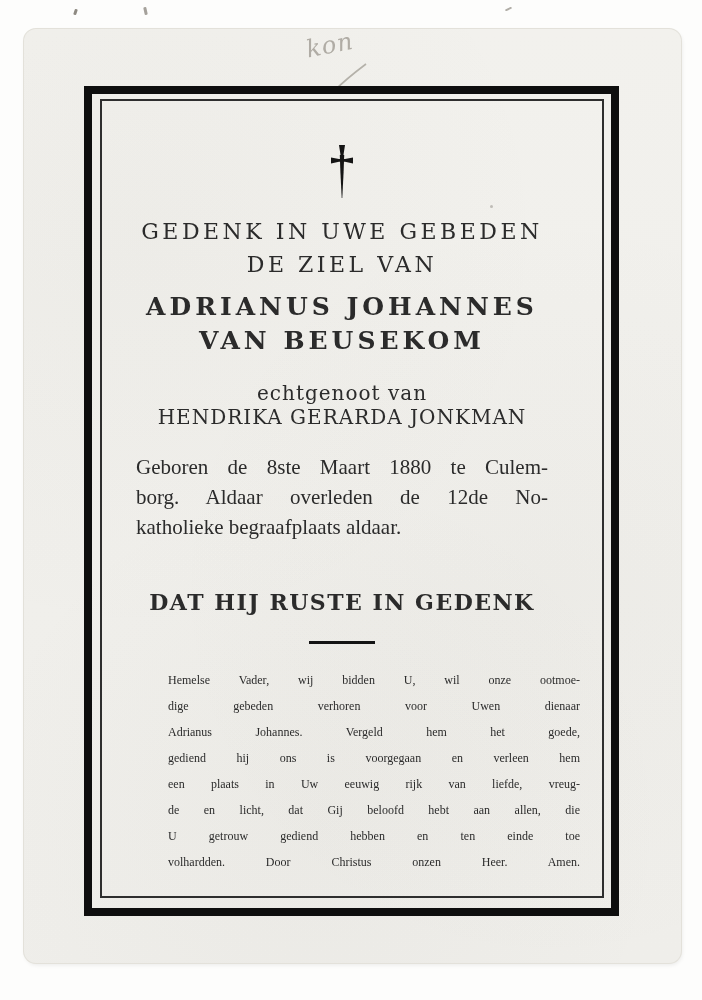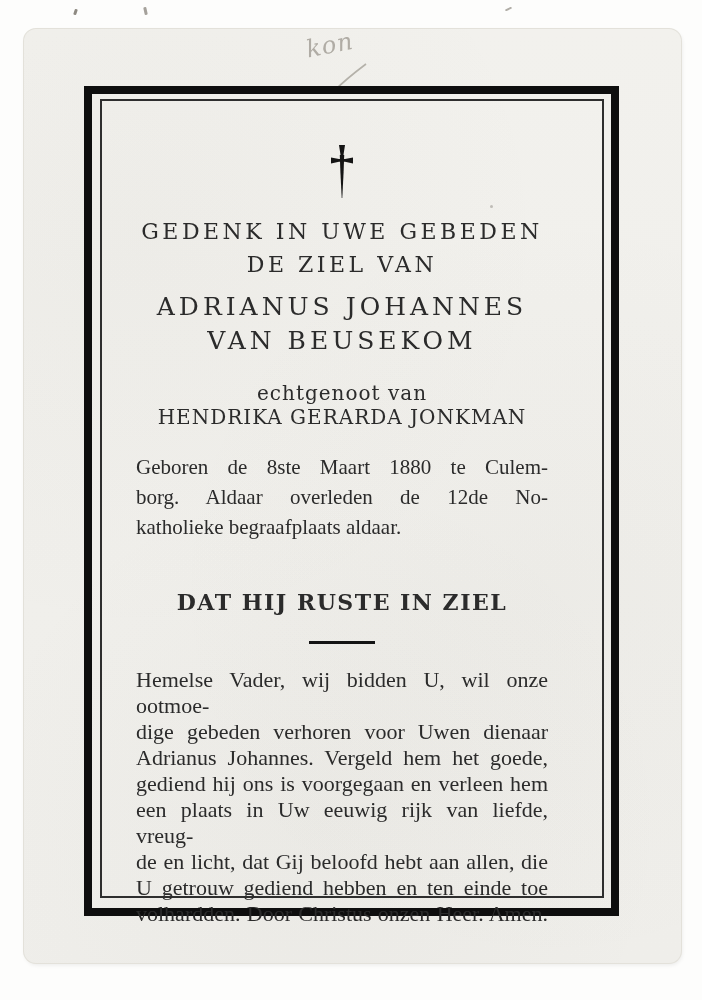--- a/index.html
+++ b/index.html
@@ -32,26 +32,26 @@
     position:absolute;left:76px;top:70px;width:504px;height:799px;
     box-sizing:border-box;border:2px solid #2e2e2e;
   }
   
   .text-col{position:absolute;left:112px;top:0;width:412px;color:#2b2b2b;}
   .line{position:absolute;left:0;width:100%;}
   .centered{text-align:center;}
   .cross-wrap{position:absolute;left:0;top:115px;width:100%;text-align:center;}
   .cross-wrap svg{display:inline-block;}
   .h-small{font-size:22px;letter-spacing:3.5px;}
-  .h-name{font-size:25px;font-weight:normal;letter-spacing:4px;}
+  .h-name{font-size:25px;font-weight:bold;letter-spacing:4px;}
   .h-rel{font-size:20px;letter-spacing:1px;}
   .h-spouse{font-size:20px;font-weight:normal;letter-spacing:1px;}
   .para{position:absolute;left:0;width:100%;font-family:Liberation Serif, serif;}
   .para-dates{top:423px;font-size:21px;line-height:30px;}
-  .para-prayer{top:638px;font-size:22px;line-height:26px;}
+  .para-prayer{top:638px;font-size:12px;line-height:26px;margin-left:32px;}
   .jline{text-align:justify;text-align-last:justify;}
   .lline{text-align:left;}
   .h-rip{font-size:22px;font-weight:bold;letter-spacing:1.5px;}
   .divider{
     position:absolute;top:612px;left:50%;margin-left:-33px;
     width:66px;height:3px;background:#141414;
   }
   
   .handwriting{
     position:absolute;left:282px;top:2px;
@@ -108,21 +108,21 @@
 
       <div class="line centered h-rel" style="top:352px">echtgenoot van</div>
       <div class="line centered h-spouse" style="top:376px">HENDRIKA GERARDA JONKMAN</div>
 
       <div class="para para-dates">
         <div class="jline">Geboren de 8ste Maart 1880 te Culem-</div>
         <div class="jline">borg. Aldaar overleden de 12de No-</div>
         <div class="lline">katholieke begraafplaats aldaar.</div>
       </div>
 
-      <div class="line centered h-rip" style="top:560px">DAT HIJ RUSTE IN ZIEL</div>
+      <div class="line centered h-rip" style="top:560px">DAT HIJ RUSTE IN GEDENK</div>
 
       <div class="divider"></div>
 
       <div class="para para-prayer">
         <div class="jline">Hemelse Vader, wij bidden U, wil onze ootmoe-</div>
         <div class="jline">dige gebeden verhoren voor Uwen dienaar</div>
         <div class="jline">Adrianus Johannes. Vergeld hem het goede,</div>
         <div class="jline">gediend hij ons is voorgegaan en verleen hem</div>
         <div class="jline">een plaats in Uw eeuwig rijk van liefde, vreug-</div>
         <div class="jline">de en licht, dat Gij beloofd hebt aan allen, die</div>

